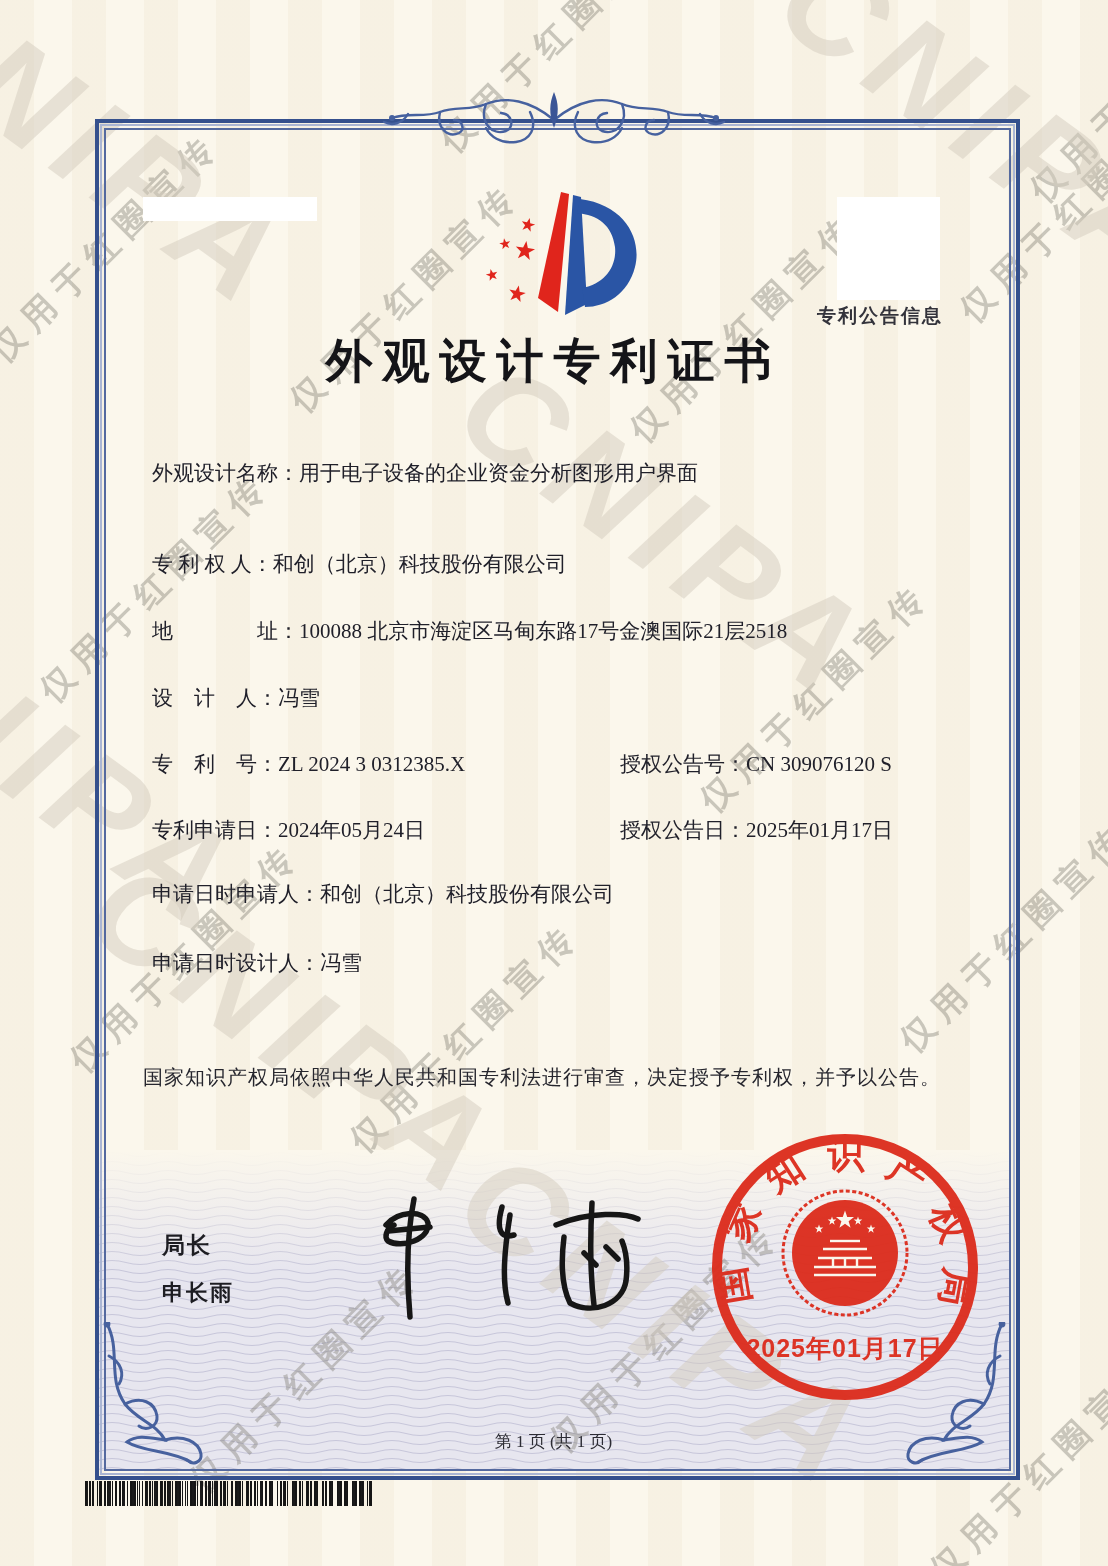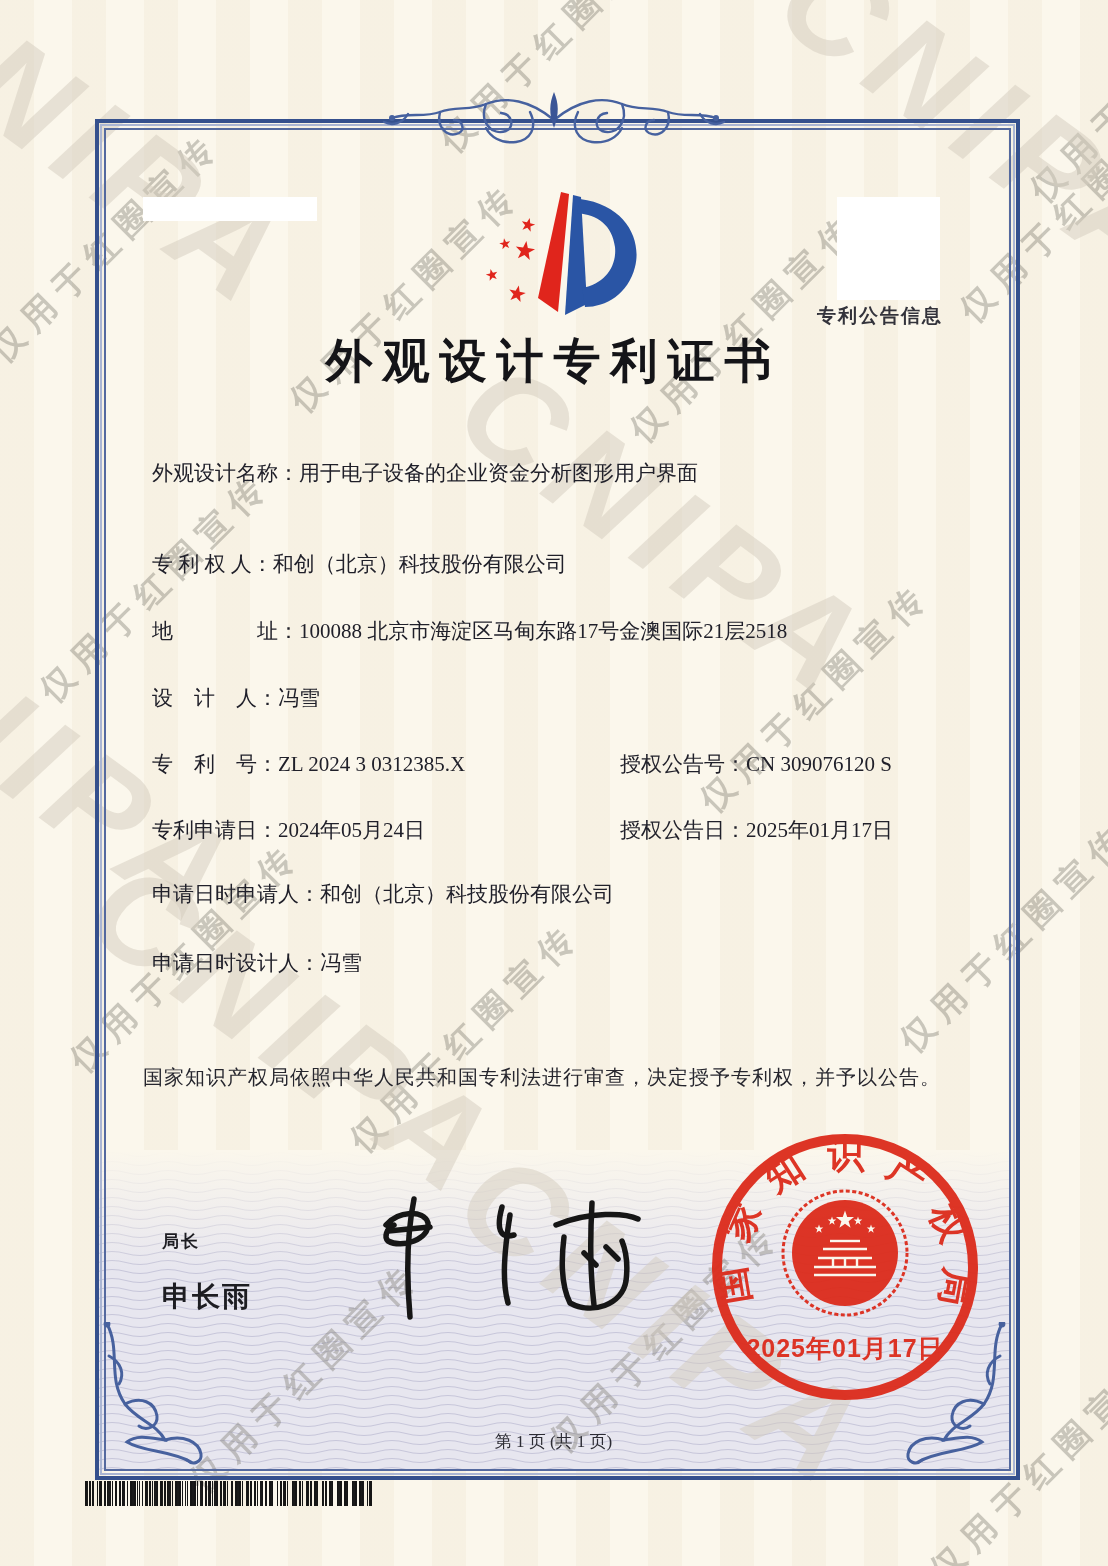--- a/index.html
+++ b/index.html
@@ -29,23 +29,23 @@
   .redact{position:absolute;background:#ffffff;}
   .title{position:absolute;left:95px;top:330px;width:917px;text-align:center;
          font-size:47px;font-weight:700;letter-spacing:10px;color:#141418;}
   .notice{position:absolute;left:800px;top:303px;width:160px;text-align:center;
           font-size:19px;font-weight:700;color:#33333b;letter-spacing:2px;}
   .row{position:absolute;left:152px;font-size:21px;white-space:nowrap;color:#20202a;}
   .row .col2{position:absolute;left:468px;top:0;text-align:center;}
   .statement{position:absolute;left:100px;width:884px;text-align:center;
              font-size:20px;color:#26262e;letter-spacing:1px;white-space:nowrap;}
   .sig-role{position:absolute;left:162px;top:1230px;font-family:"Liberation Sans","DejaVu Sans",sans-serif;
-            font-size:17px;font-weight:700;color:#1d1d22;letter-spacing:2px;}
+            font-size:23px;font-weight:700;color:#1d1d22;letter-spacing:2px;}
   .sig-name{position:absolute;left:162px;top:1278px;font-family:"Liberation Sans","DejaVu Sans",sans-serif;
-            font-size:28px;font-weight:700;color:#1d1d22;letter-spacing:2px;}
+            font-size:22px;font-weight:700;color:#1d1d22;letter-spacing:2px;}
   .page-num{position:absolute;left:95px;top:1430px;width:917px;text-align:center;
             font-size:17px;color:#2c2c34;}
   .barcode{position:absolute;left:85px;top:1481px;width:287px;height:25px;
     background:
      repeating-linear-gradient(90deg,#151515 0 2px,transparent 2px 4px,#151515 4px 6px,transparent 6px 7px,#151515 7px 8px,transparent 8px 12px,#151515 12px 13px,transparent 13px 15px),
      repeating-linear-gradient(90deg,#1a1a1a 0 3px,rgba(0,0,0,0) 3px 8px,#1a1a1a 8px 9px,rgba(0,0,0,0) 9px 14px,#1a1a1a 14px 17px,rgba(0,0,0,0) 17px 23px);}
   svg{display:block;}
   .abs{position:absolute;}
 </style>
 </head>

